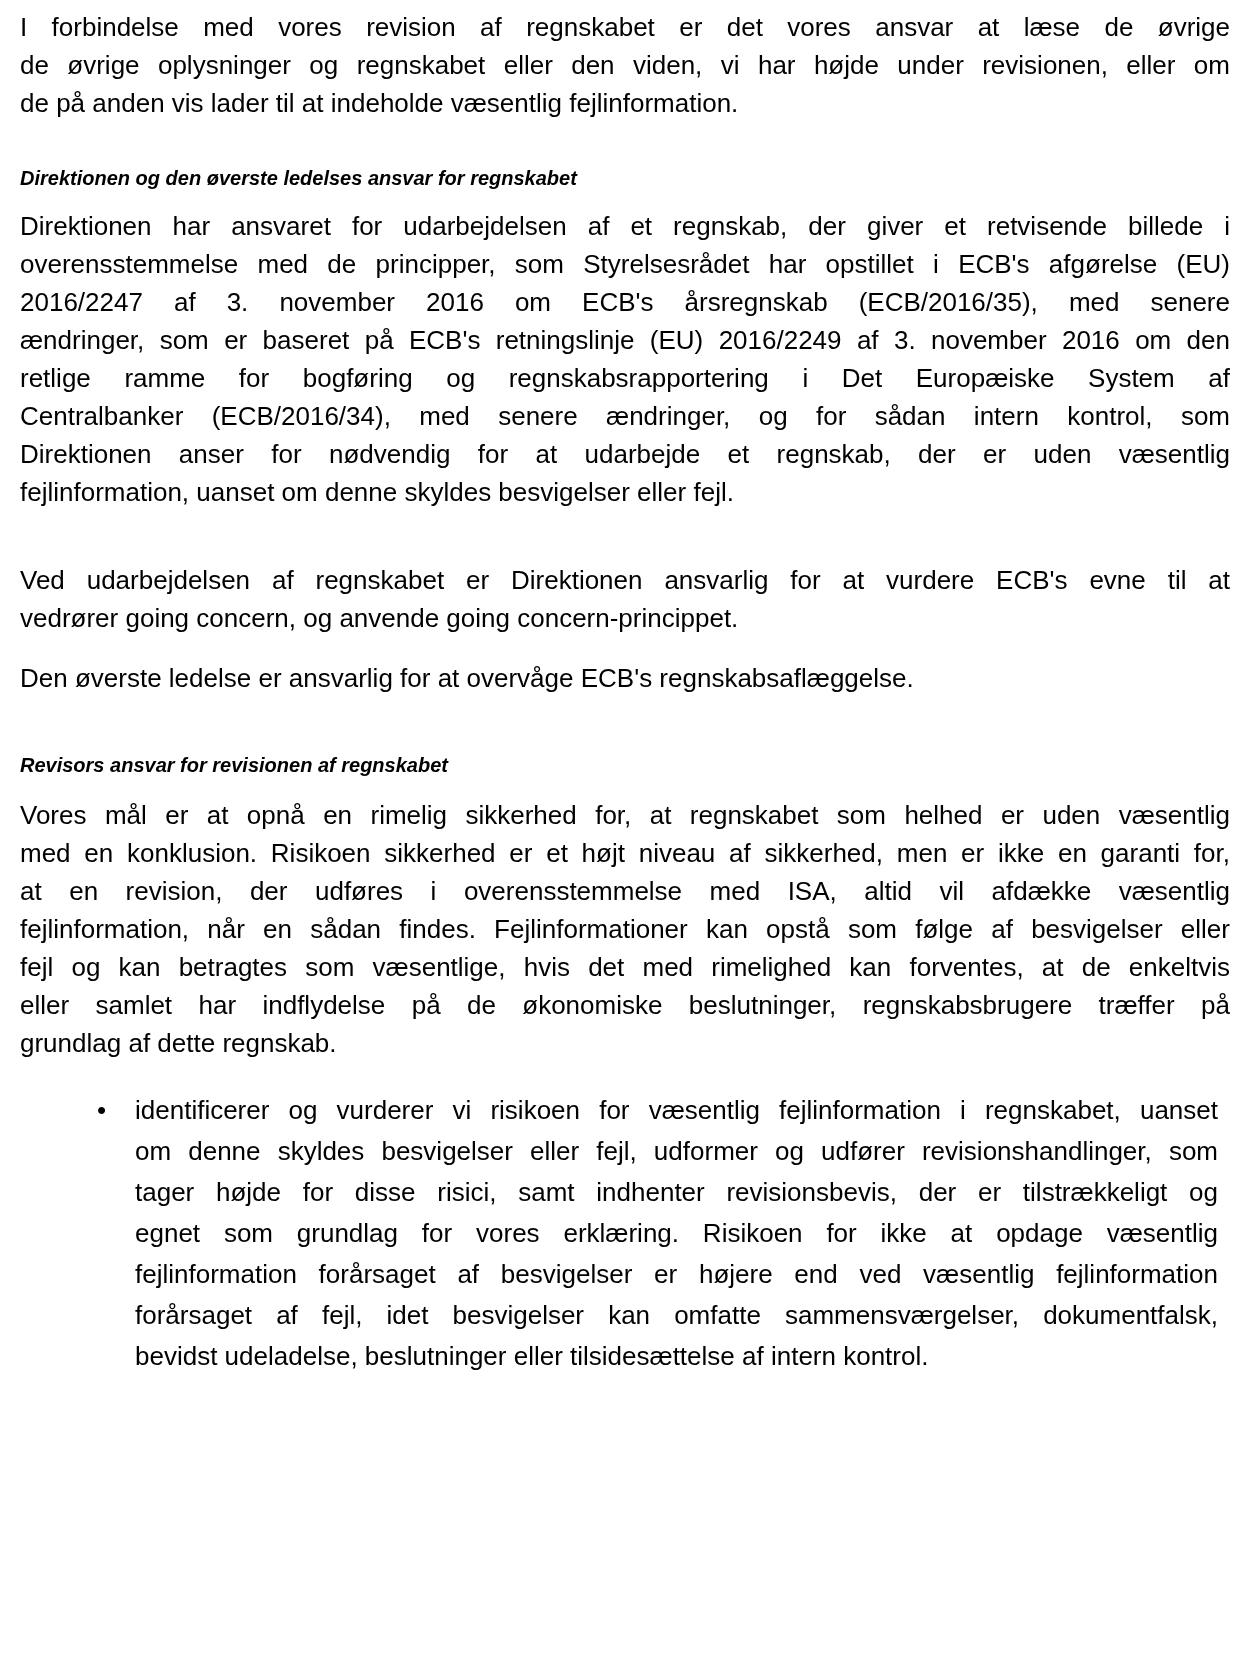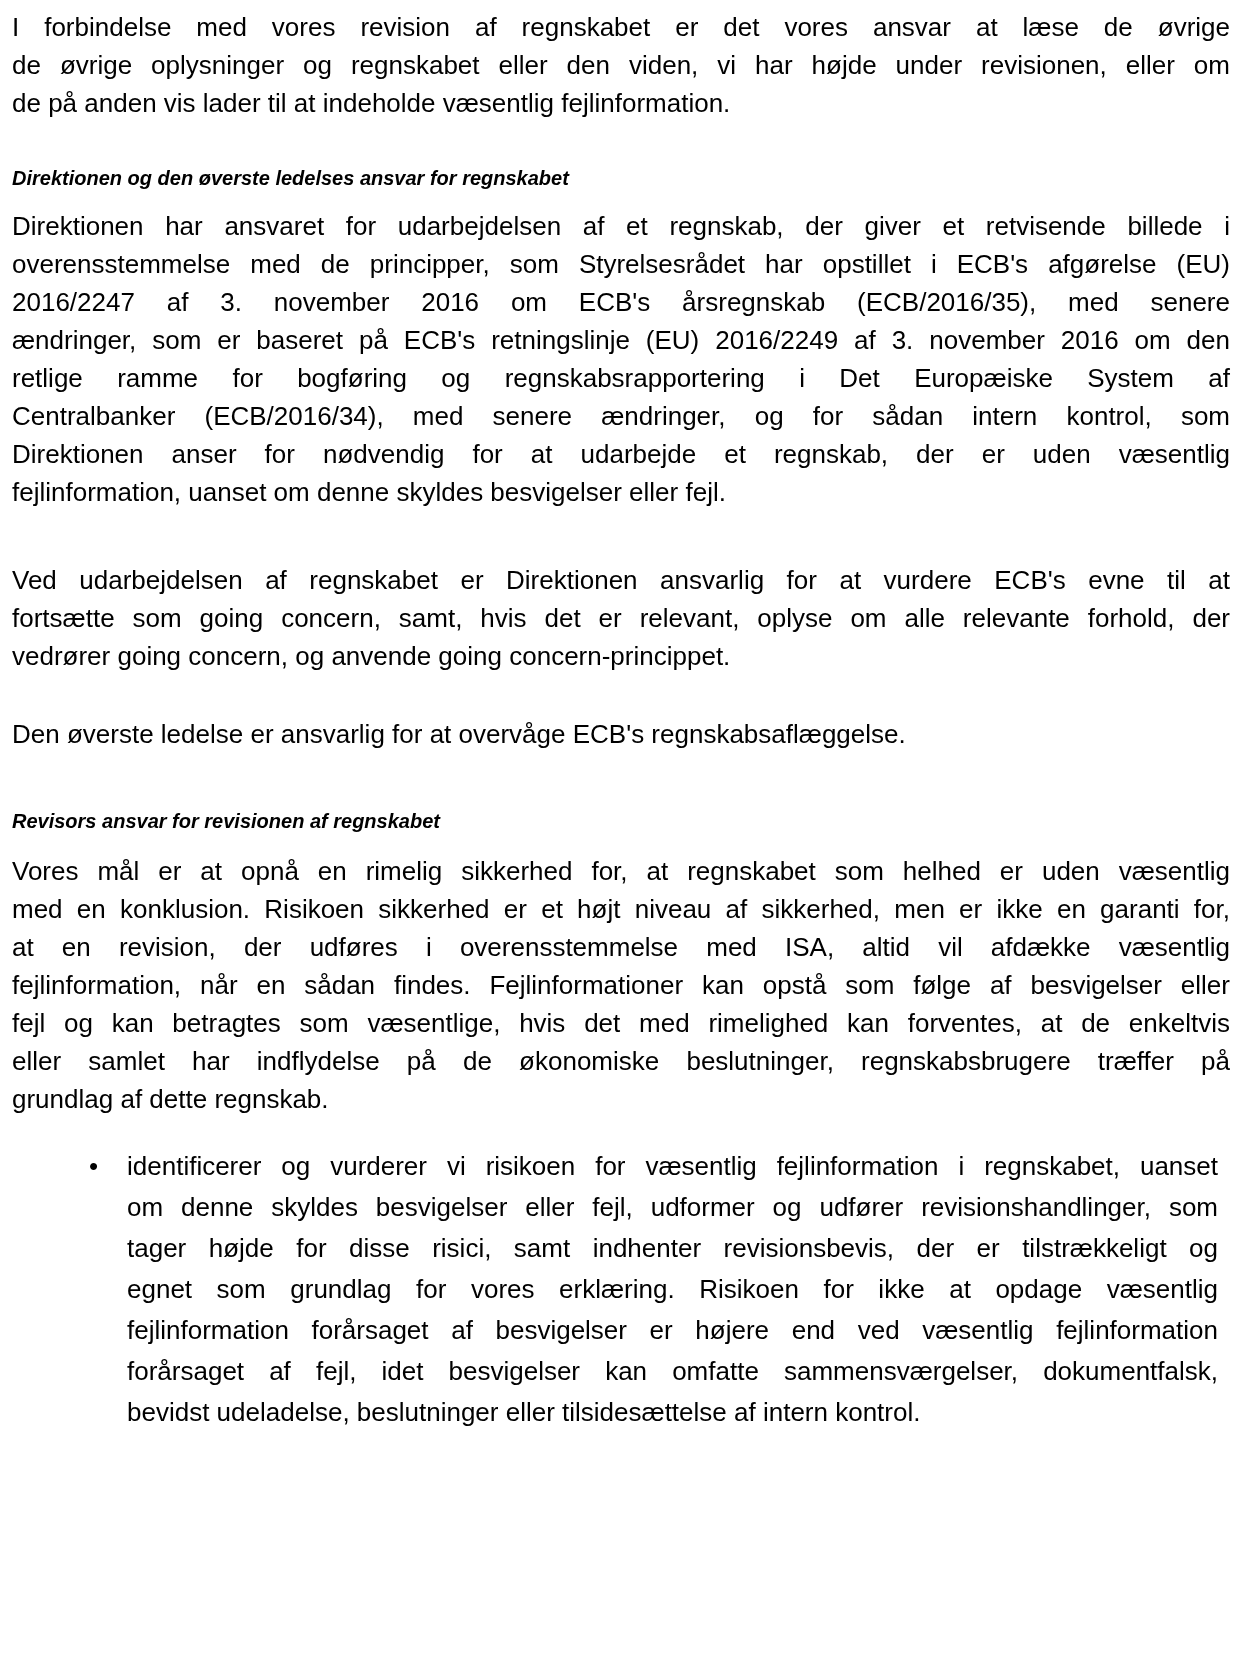--- a/index.html
+++ b/index.html
@@ -2,35 +2,35 @@
 <html lang="da"><head>
 <meta charset="utf-8">
 <style>
   html, body { margin:0; padding:0; }
   body {
     width:1240px; height:1662px;
     background:#ffffff; color:#000000;
     font-family:"Liberation Sans", sans-serif;
     overflow:hidden;
   }
-  .page { padding:8px 10px 0 12px; box-sizing:border-box; }
+  .page { padding:8px 10px 0 20px; box-sizing:border-box; }
   .para {
     font-size:26px; line-height:38px;
     margin:0;
   }
   .line { text-align:justify; }
   .line.jl { text-align-last:justify; }
   .heading {
     font-size:20px; line-height:38px;
     font-weight:bold; font-style:italic;
     margin:0;
   }
   .h1 { margin-top:37px; margin-bottom:10px; }
   .p3 { margin-top:50px; }
-  .p4 { margin-top:40px; }
+  .p4 { margin-top:22px; }
   .h2 { margin-top:49px; margin-bottom:12px; }
   .p6 { margin-top:40px; }
   .bullet-list { margin-top:28px; }
   .bullet-item { display:flex; font-size:26px; line-height:41px; }
   .bullet-marker {
     flex:0 0 115px; box-sizing:border-box;
     padding-left:77px; line-height:41px;
   }
   .bullet-text { flex:1; margin-right:12px; }
 </style>
@@ -53,21 +53,20 @@
       <div class="line jl">2016/2247 af 3. november 2016 om ECB's årsregnskab (ECB/2016/35), med senere</div>
       <div class="line jl">ændringer, som er baseret på ECB's retningslinje (EU) 2016/2249 af 3. november 2016 om den</div>
       <div class="line jl">retlige ramme for bogføring og regnskabsrapportering i Det Europæiske System af</div>
       <div class="line jl">Centralbanker (ECB/2016/34), med senere ændringer, og for sådan intern kontrol, som</div>
       <div class="line jl">Direktionen anser for nødvendig for at udarbejde et regnskab, der er uden væsentlig</div>
       <div class="line">fejlinformation, uanset om denne skyldes besvigelser eller fejl.</div>
     </div>
 
   <div class="para p3">
       <div class="line jl">Ved udarbejdelsen af regnskabet er Direktionen ansvarlig for at vurdere ECB's evne til at</div>
-      <div class="line jl">fortsætte som going concern, samt, hvis det er relevant, oplyse om alle relevante forhold, der</div>
       <div class="line">vedrører going concern, og anvende going concern-princippet.</div>
     </div>
 
   <div class="para p4">
       <div class="line">Den øverste ledelse er ansvarlig for at overvåge ECB's regnskabsaflæggelse.</div>
     </div>
 
   <h3 class="heading h2">Revisors ansvar for revisionen af regnskabet</h3>
 
   <div class="para p5">

